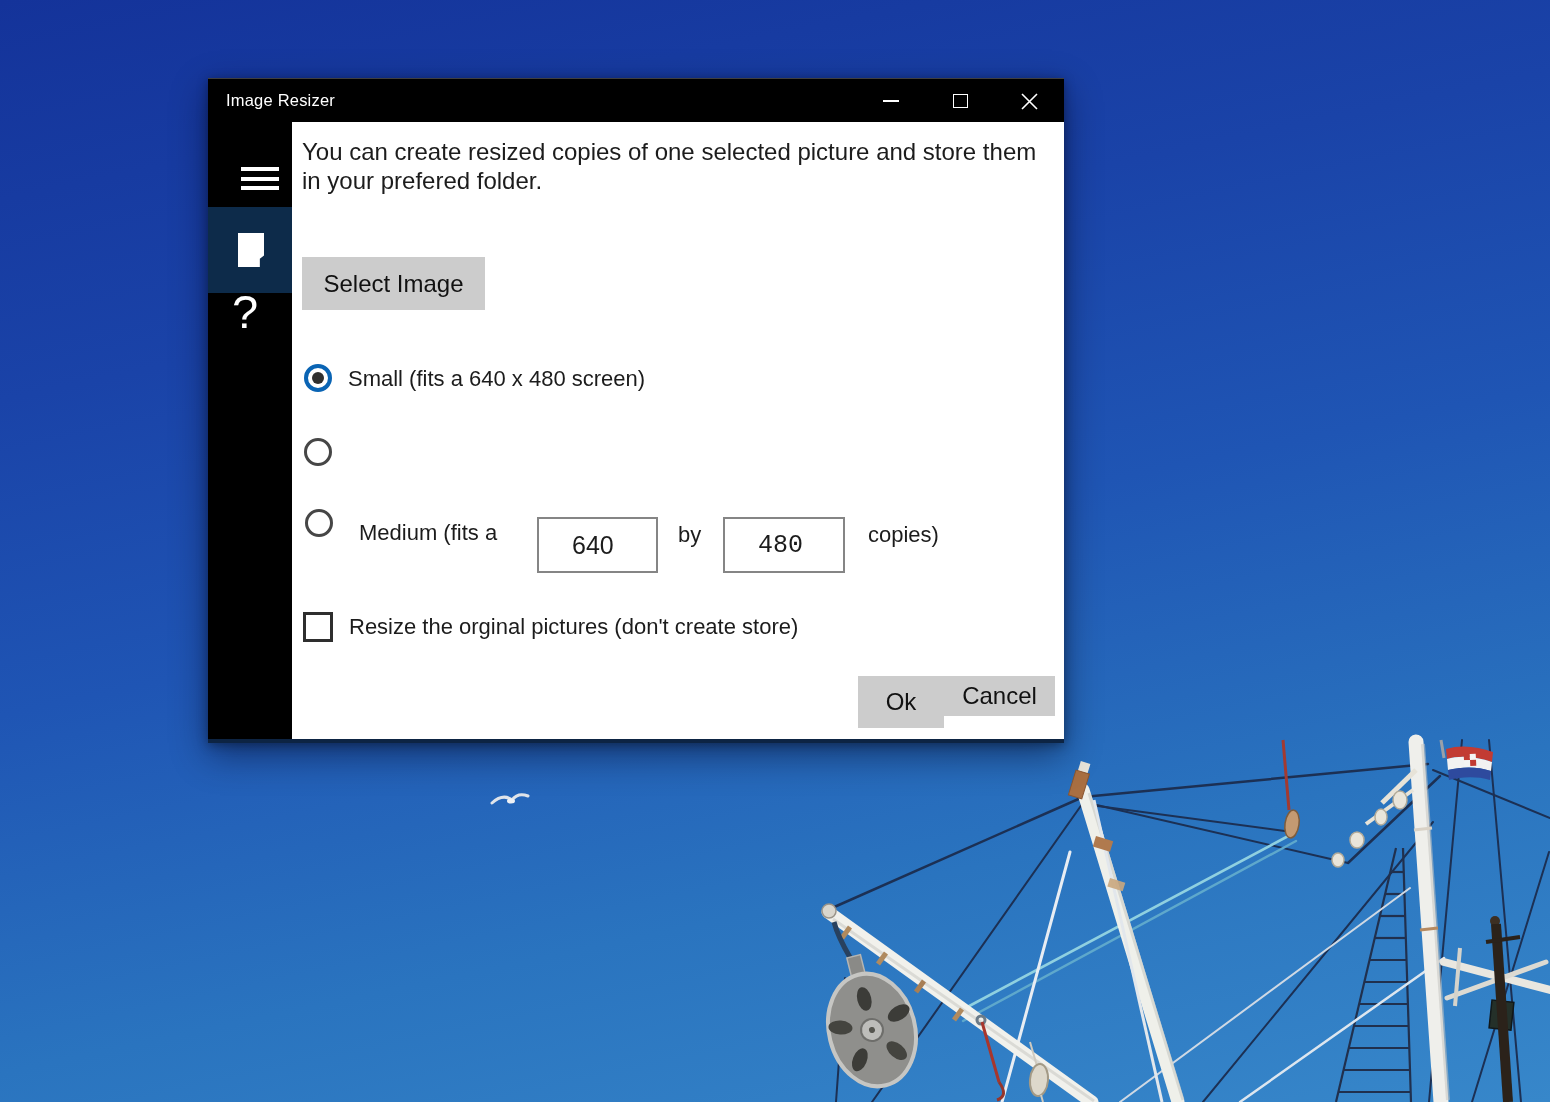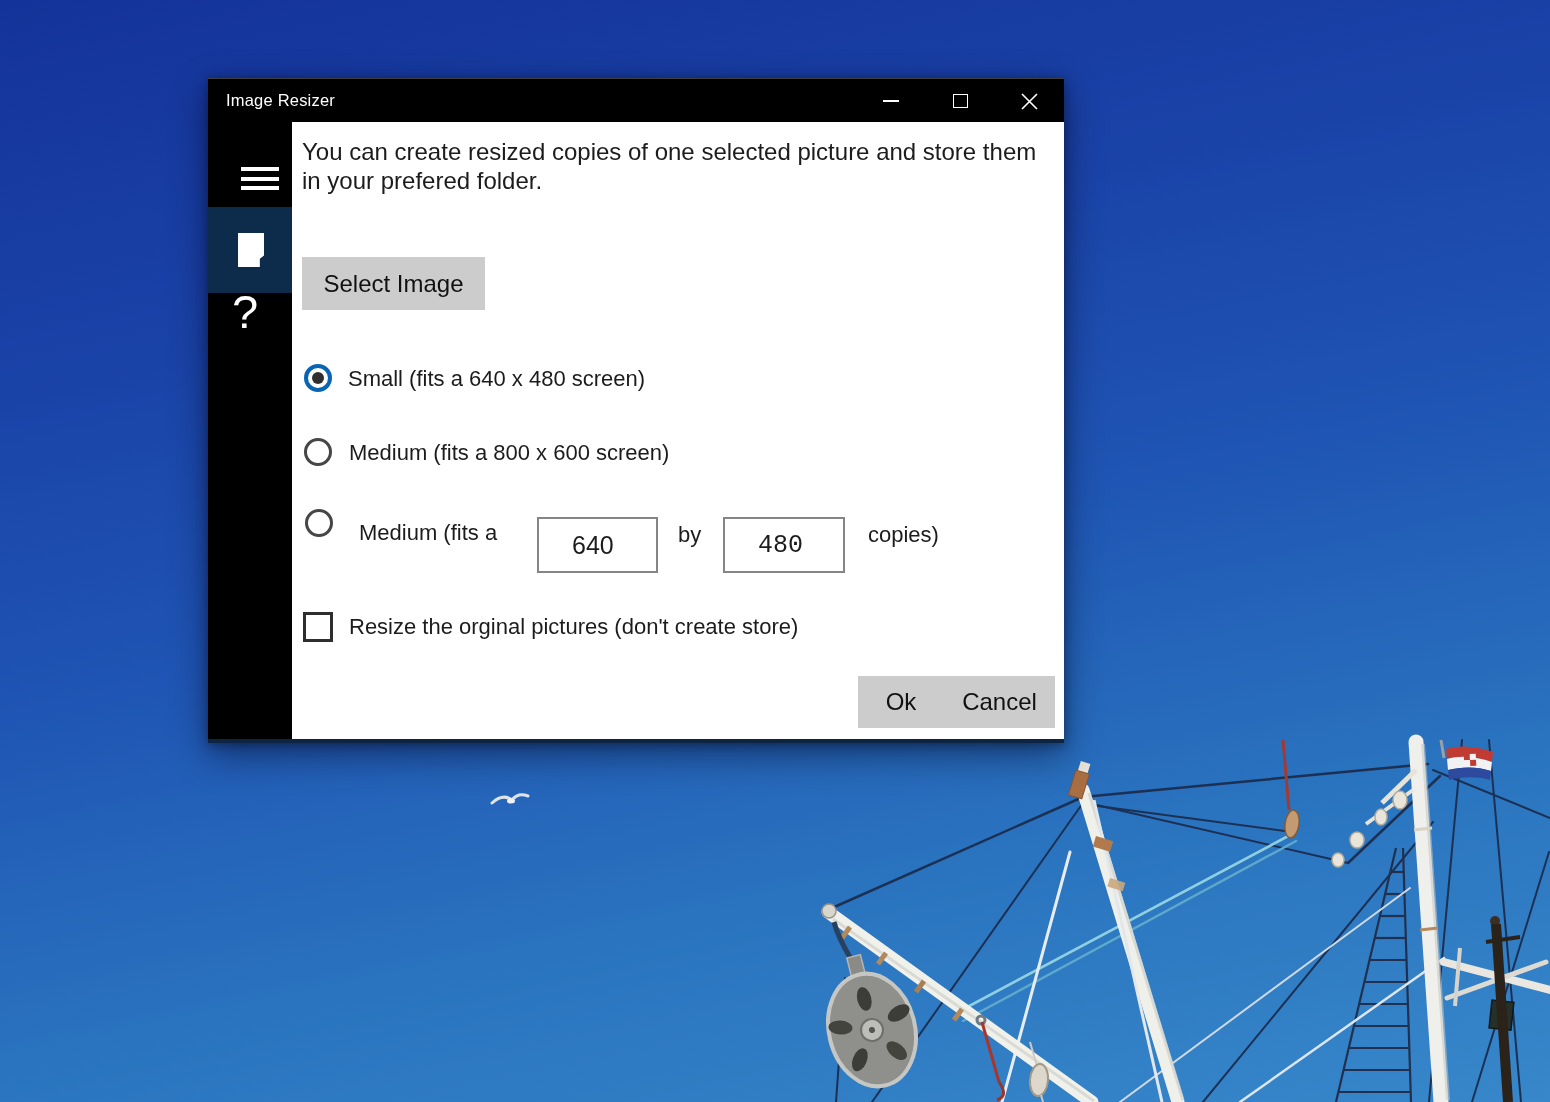--- a/index.html
+++ b/index.html
@@ -47,21 +47,21 @@
   .rlabel{position:absolute;font-size:22px;white-space:nowrap;}
   .l-small{left:56px;top:244px}.l-med{left:57px;top:318px}
   .l-cust{left:67px;top:398px}.l-by{left:386px;top:400px}.l-screen{left:576px;top:400px}
   .dim-input{position:absolute;top:395px;height:56px;box-sizing:border-box;border:2.5px solid #858585;
     font-family:inherit;font-size:25px;padding:0 0 0 33px;color:#1c1c1c;outline:none;}
   .in-w{left:245px;width:121px;}
   .in-h{left:431px;width:122px;font-family:Liberation Mono, monospace;}
   .checkbox{position:absolute;left:11px;top:490px;width:30px;height:30px;box-sizing:border-box;border:3px solid #2e2e2e;background:#fff;}
   .l-check{left:57px;top:492px}
   .btn-ok{position:absolute;left:566px;top:554px;width:86px;height:52px;}
-  .btn-cancel{position:absolute;left:652px;top:554px;width:111px;height:52px;}
+  .btn-cancel{position:absolute;left:652px;top:554px;width:111px;height:40px;}
 </style>
 </head>
 <body>
 
 <svg class="scene" viewBox="0 0 1550 1102" aria-hidden="true">
 
   <g>
     <path d="M492,803 Q503,793 512,800 Q518,792 528,796" stroke="#dfe4ea" stroke-width="3" fill="none" stroke-linecap="round"></path>
     <ellipse cx="511" cy="801" rx="4" ry="2.5" fill="#eef1f5"></ellipse>
   </g>
@@ -226,21 +226,20 @@
       </div>
     </div>
     <div class="content">
       <div class="desc">You can create resized copies of one selected picture and store them in your prefered folder.</div>
       <button class="btn btn-select">Select Image</button>
 
       <div class="radio sel r-small"></div>
       <div class="rlabel l-small">Small (fits a 640 x 480 screen)</div>
 
       <div class="radio unsel r-med"></div>
-      <div class="rlabel l-med">Medium (fits a 800 x 600 screen)</div>
 
       <div class="radio unsel r-cust"></div>
       <div class="rlabel l-cust">Medium (fits a</div>
       <input class="dim-input in-w" value="640" style="">
       <div class="rlabel l-by">by</div>
       <input class="dim-input in-h" value="480" style="">
       <div class="rlabel l-screen">copies)</div>
 
       <div class="checkbox"></div>
       <div class="rlabel l-check">Resize the orginal pictures (don't create store)</div>

